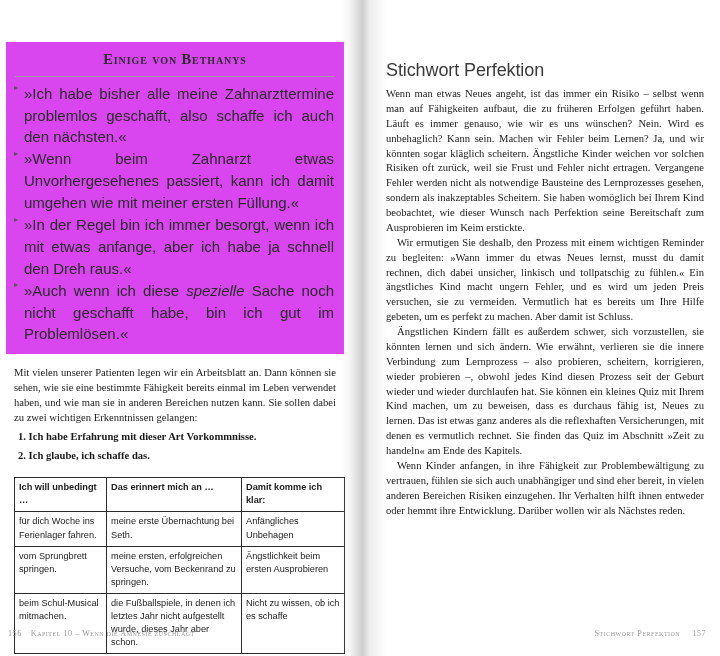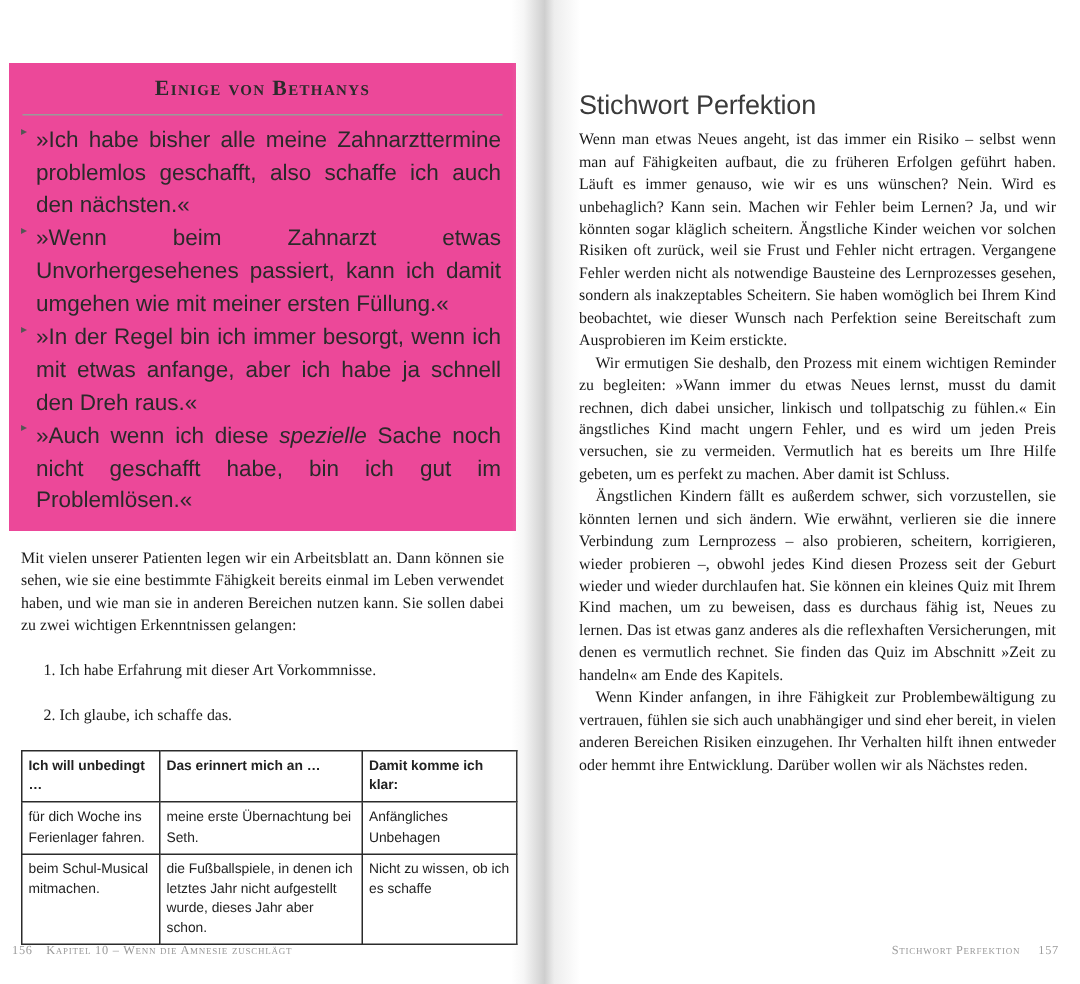--- a/index.html
+++ b/index.html
@@ -46,21 +46,21 @@
     width: 360px;
     padding: 0 16px 0 6px;
   }
   .page-right {
     width: 360px;
     padding: 16px 14px 0 26px;
   }
 
   
   .callout {
-    background: #ec4899;
+    background: #d946ef;
     margin: 42px 0 12px 0;
     padding: 0 0 9px 0;
   }
   .callout-title {
     font-family: "Liberation Serif", serif;
     font-variant: small-caps;
     font-weight: 700;
     letter-spacing: 0.9px;
     text-align: center;
     font-size: 14.5px;
@@ -109,21 +109,21 @@
     padding-right: 8px;
   }
   .body-text p { margin: 0; }
   .numlist {
     font-family: "Liberation Serif", serif;
     font-size: 10.6px;
     line-height: 1.40;
     color: #1a1a1a;
     margin: 0 0 0 8px;
   }
-  .numlist div { margin: 15px; }
+  .numlist div { margin: 4px; font-weight: bold; }
 
   
   table.worksheet {
     border-collapse: collapse;
     margin: 14px 0 0 8px;
     width: 330px;
     table-layout: fixed;
   }
   table.worksheet th,
   table.worksheet td {
@@ -222,20 +222,25 @@
           <th>Damit komme ich klar:</th>
         </tr>
       </thead>
       <tbody>
         <tr>
           <td>für dich Woche ins Ferienlager fahren.</td>
           <td>meine erste Übernachtung bei Seth.</td>
           <td>Anfängliches Unbehagen</td>
         </tr>
         <tr>
+          <td>vom Sprungbrett springen.</td>
+          <td>meine ersten, erfolgreichen Versuche, vom Beckenrand zu springen.</td>
+          <td>Ängstlichkeit beim ersten Ausprobieren</td>
+        </tr>
+        <tr>
           <td>beim Schul-Musical mitmachen.</td>
           <td>die Fußballspiele, in denen ich letztes Jahr nicht aufgestellt wurde, dieses Jahr aber schon.</td>
           <td>Nicht zu wissen, ob ich es schaffe</td>
         </tr>
       </tbody>
     </table>
 
     <div class="folio folio-left">
       <span class="num">156</span><span>Kapitel 10 – Wenn die Amnesie zuschlägt</span>
     </div>

